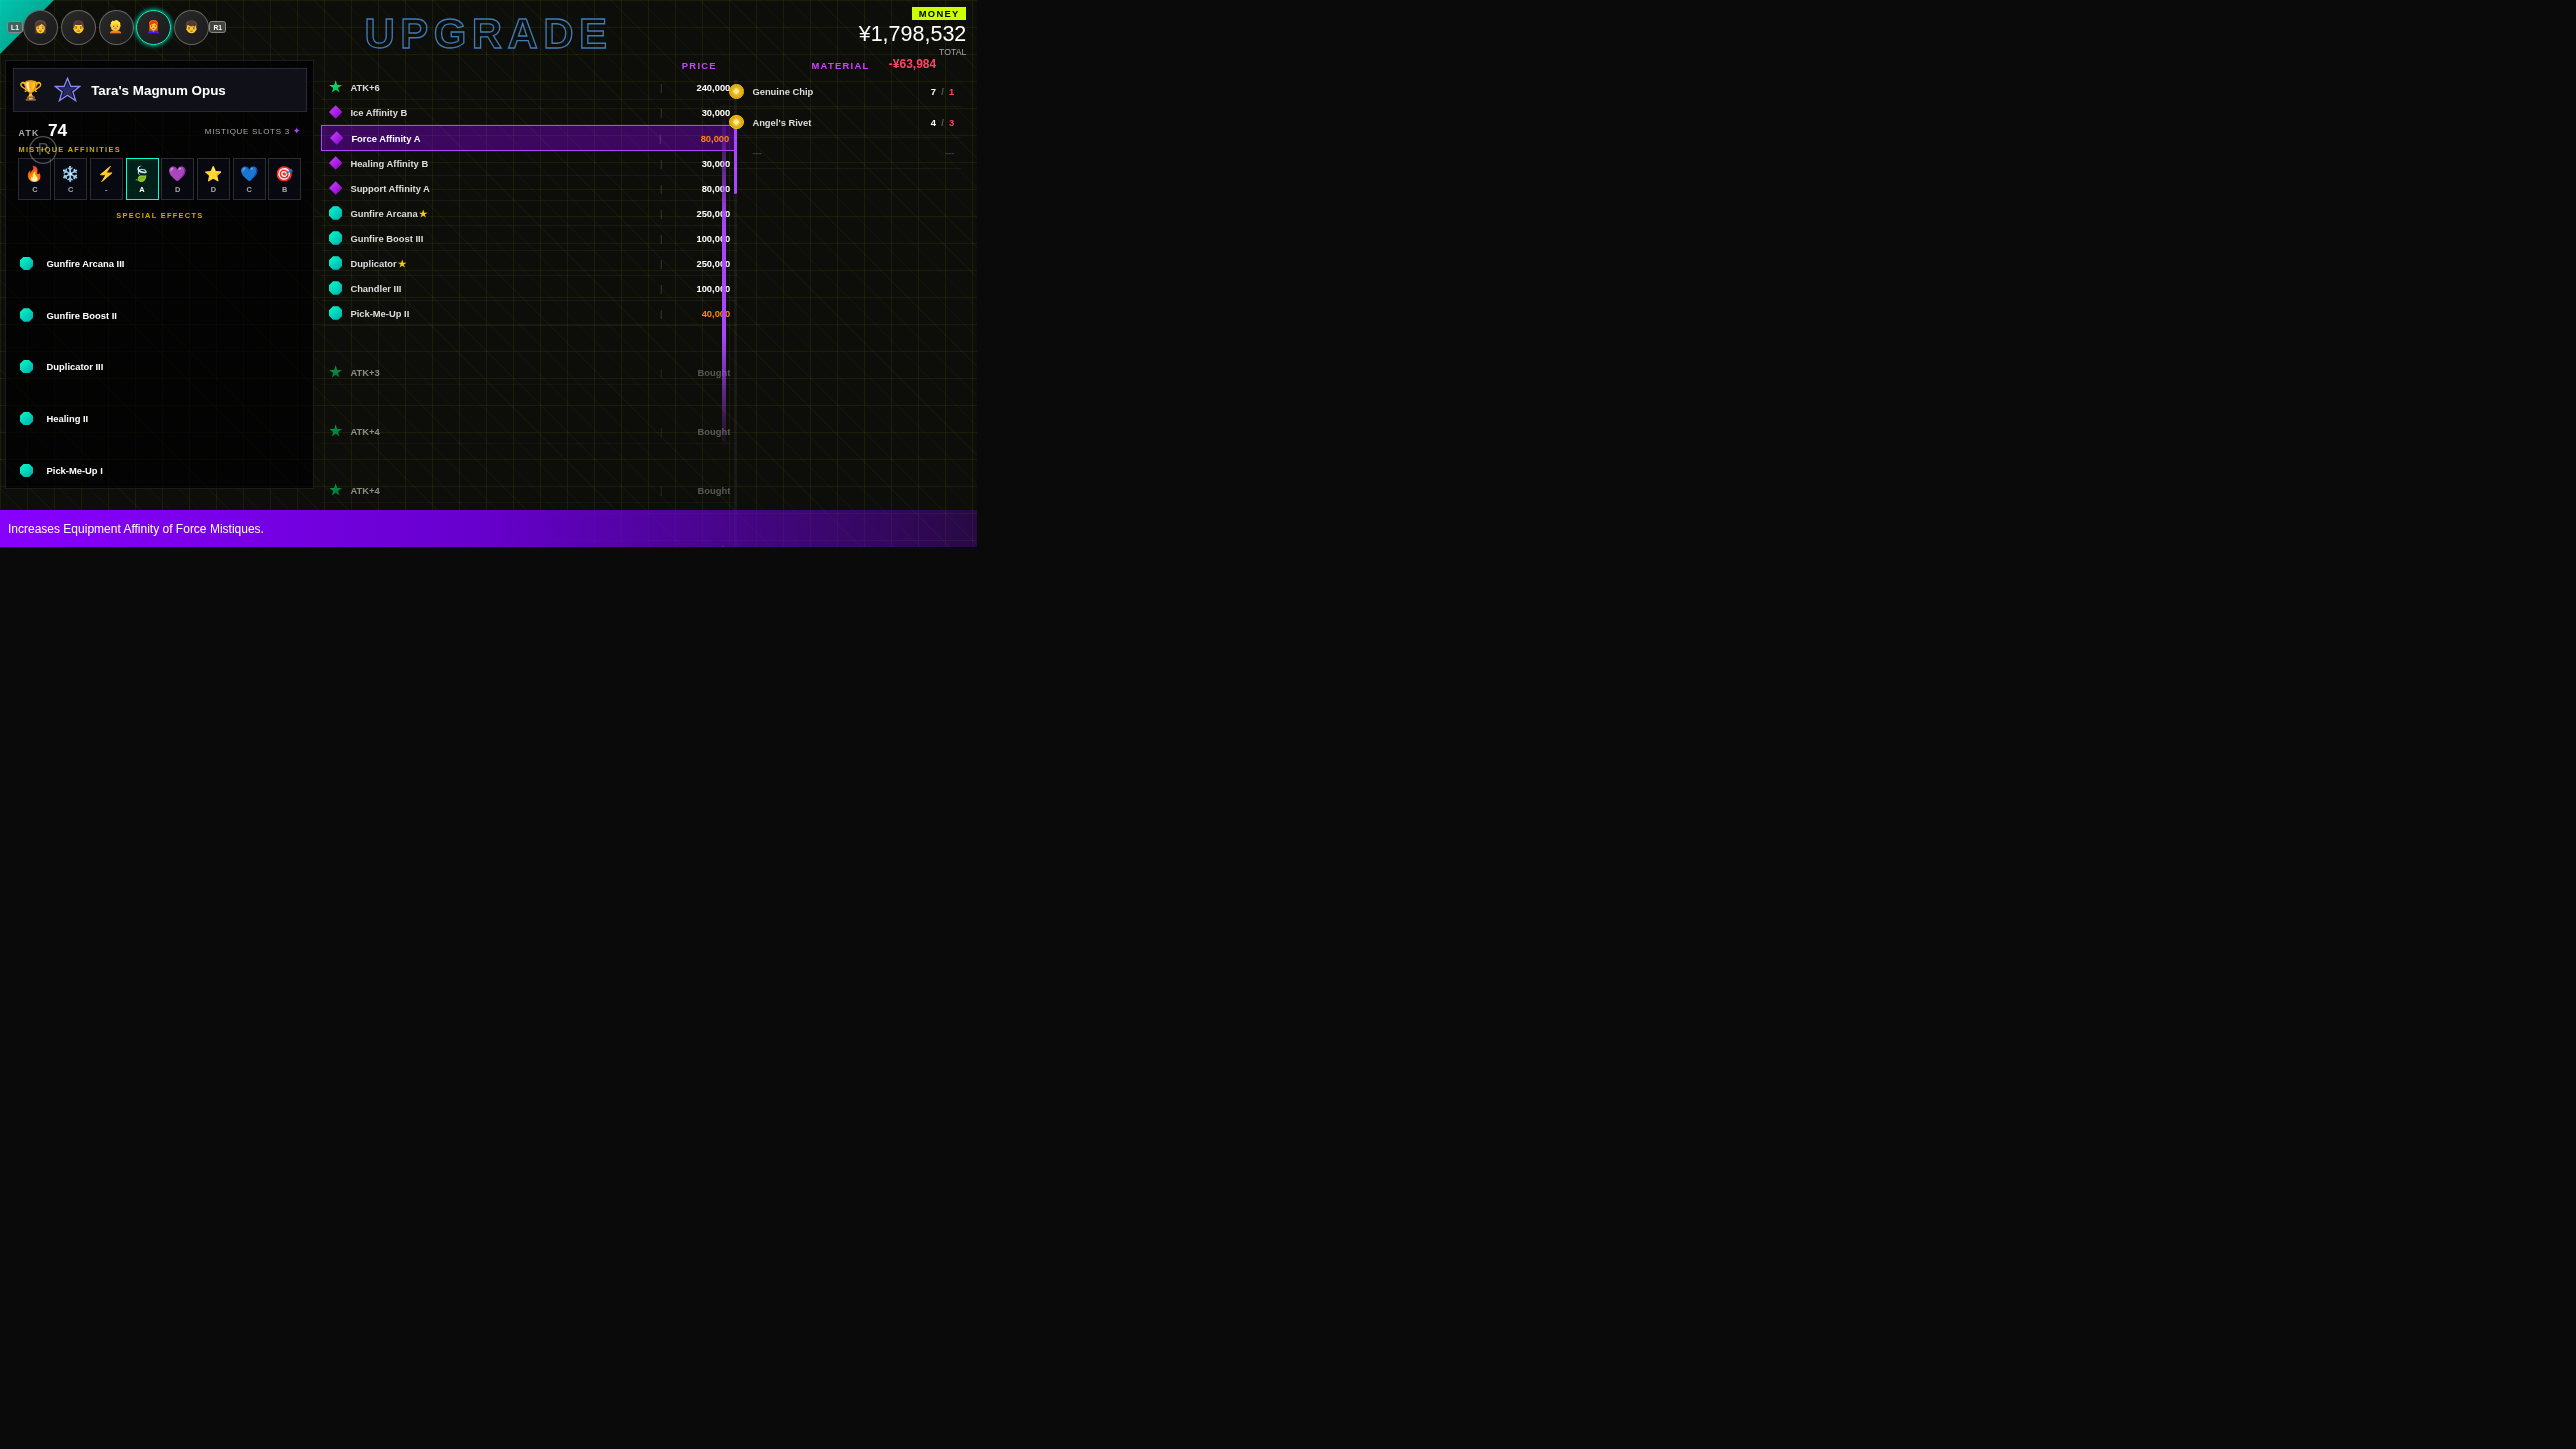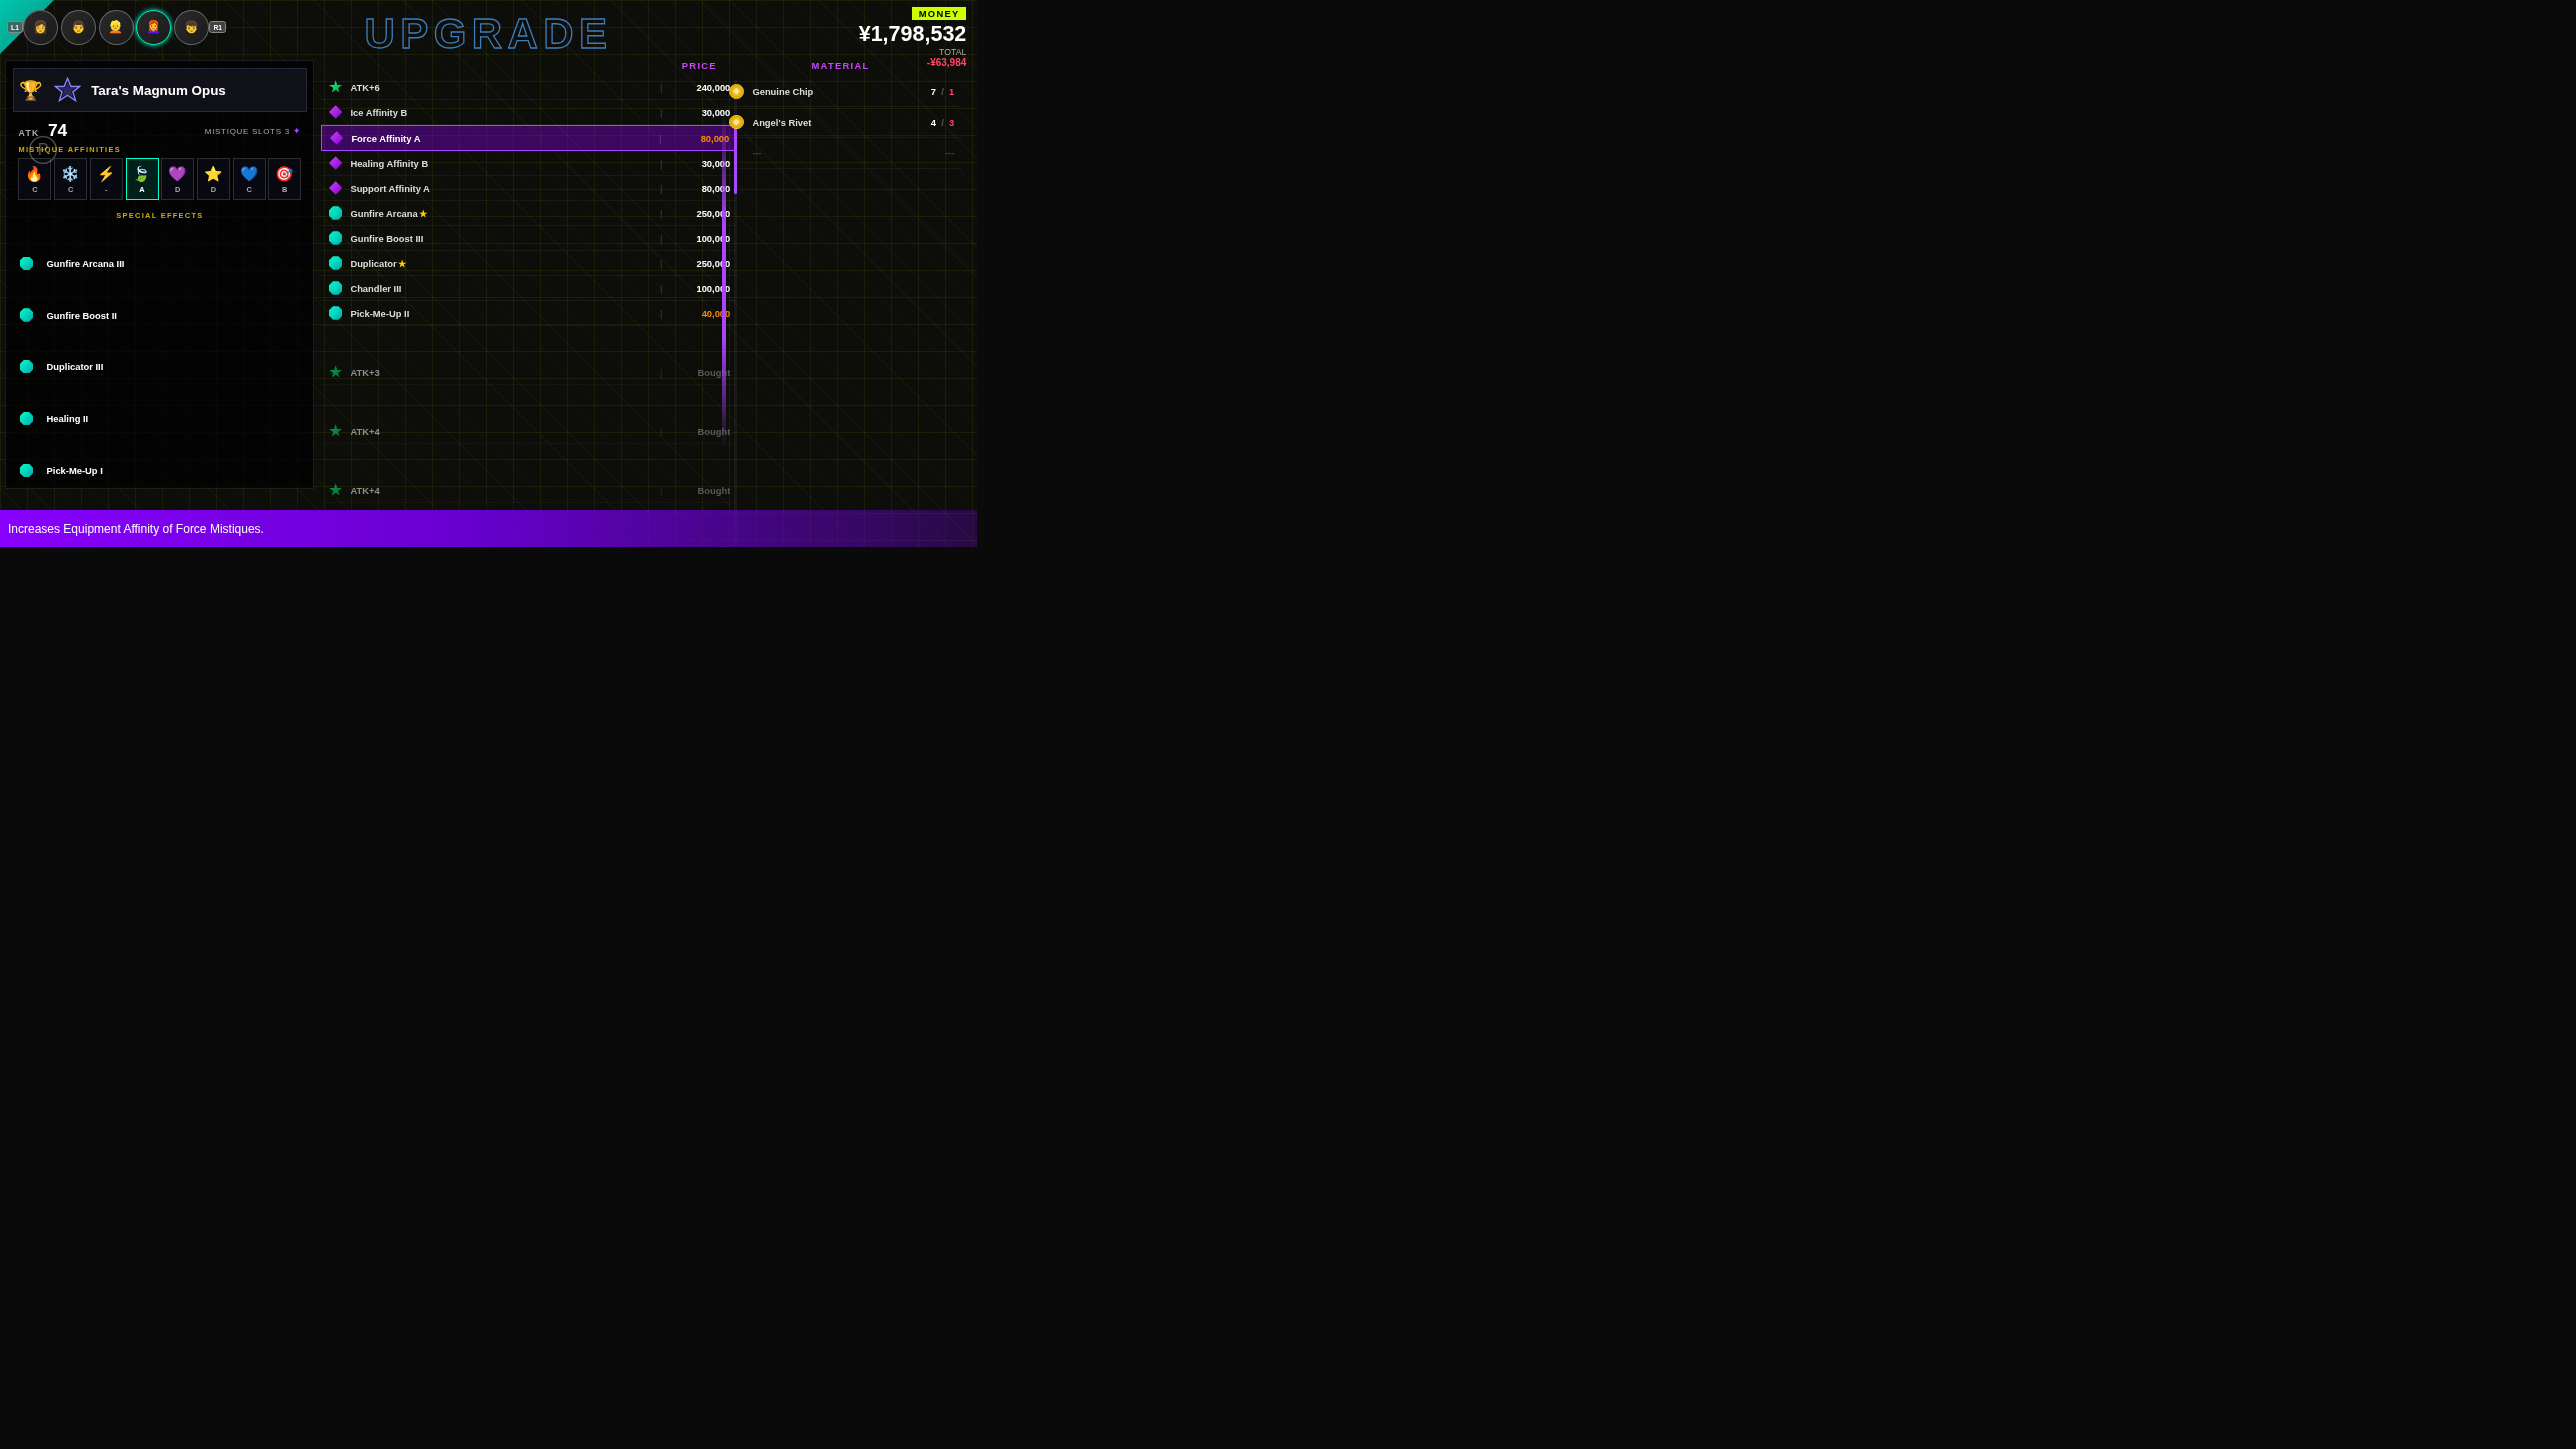--- a/index.html
+++ b/index.html
@@ -113,38 +113,38 @@
       color: #000;
       font-weight: 900;
       font-size: 9.4px;
       padding: 1.3px 6.7px;
       letter-spacing: 1.3px;
       margin-bottom: 1.3px;
     }
 
     .money-amount {
       font-size: 21.5px;
-      font-weight: 700;
+      font-weight: 400;
       color: #fff;
       display: block;
       text-align: right;
     }
 
     .money-total-label {
       color: #aaa;
       font-size: 8.7px;
       text-align: right;
       display: block;
     }
 
     .money-total-amount {
       color: #ff4466;
-      font-size: 10px;
-      font-weight: 700;
-      text-align: right;
+      font-size: 12px;
+      font-weight: 700;
+      text-align: center;
       display: block;
     }
 
     
     .left-panel {
       position: absolute;
       top: 60px;
       left: 5.4px;
       width: 309px;
       background: rgba(0,0,0,0.7);

